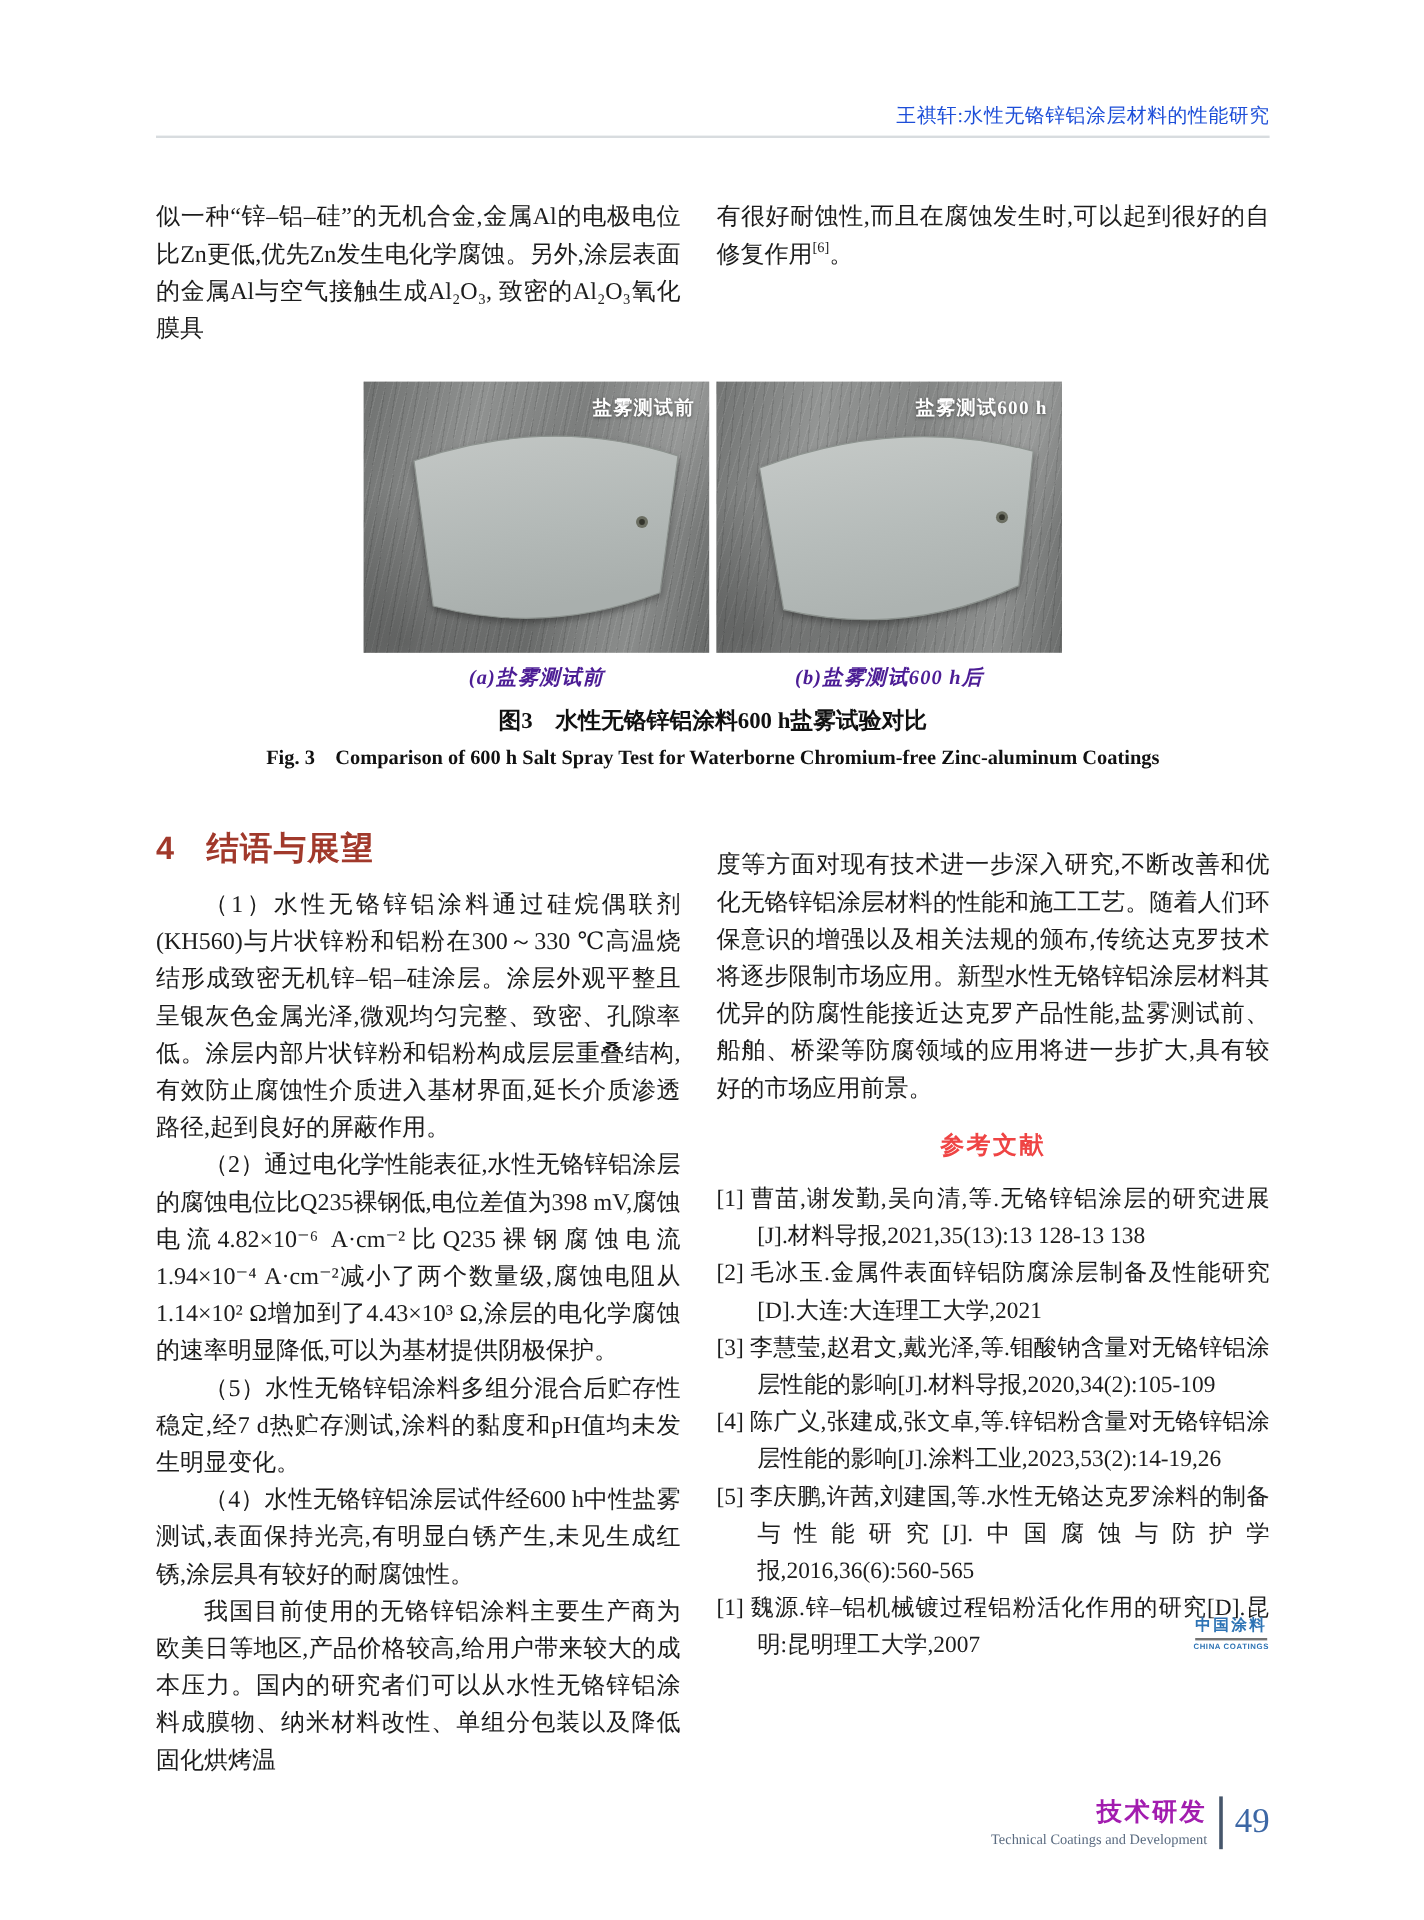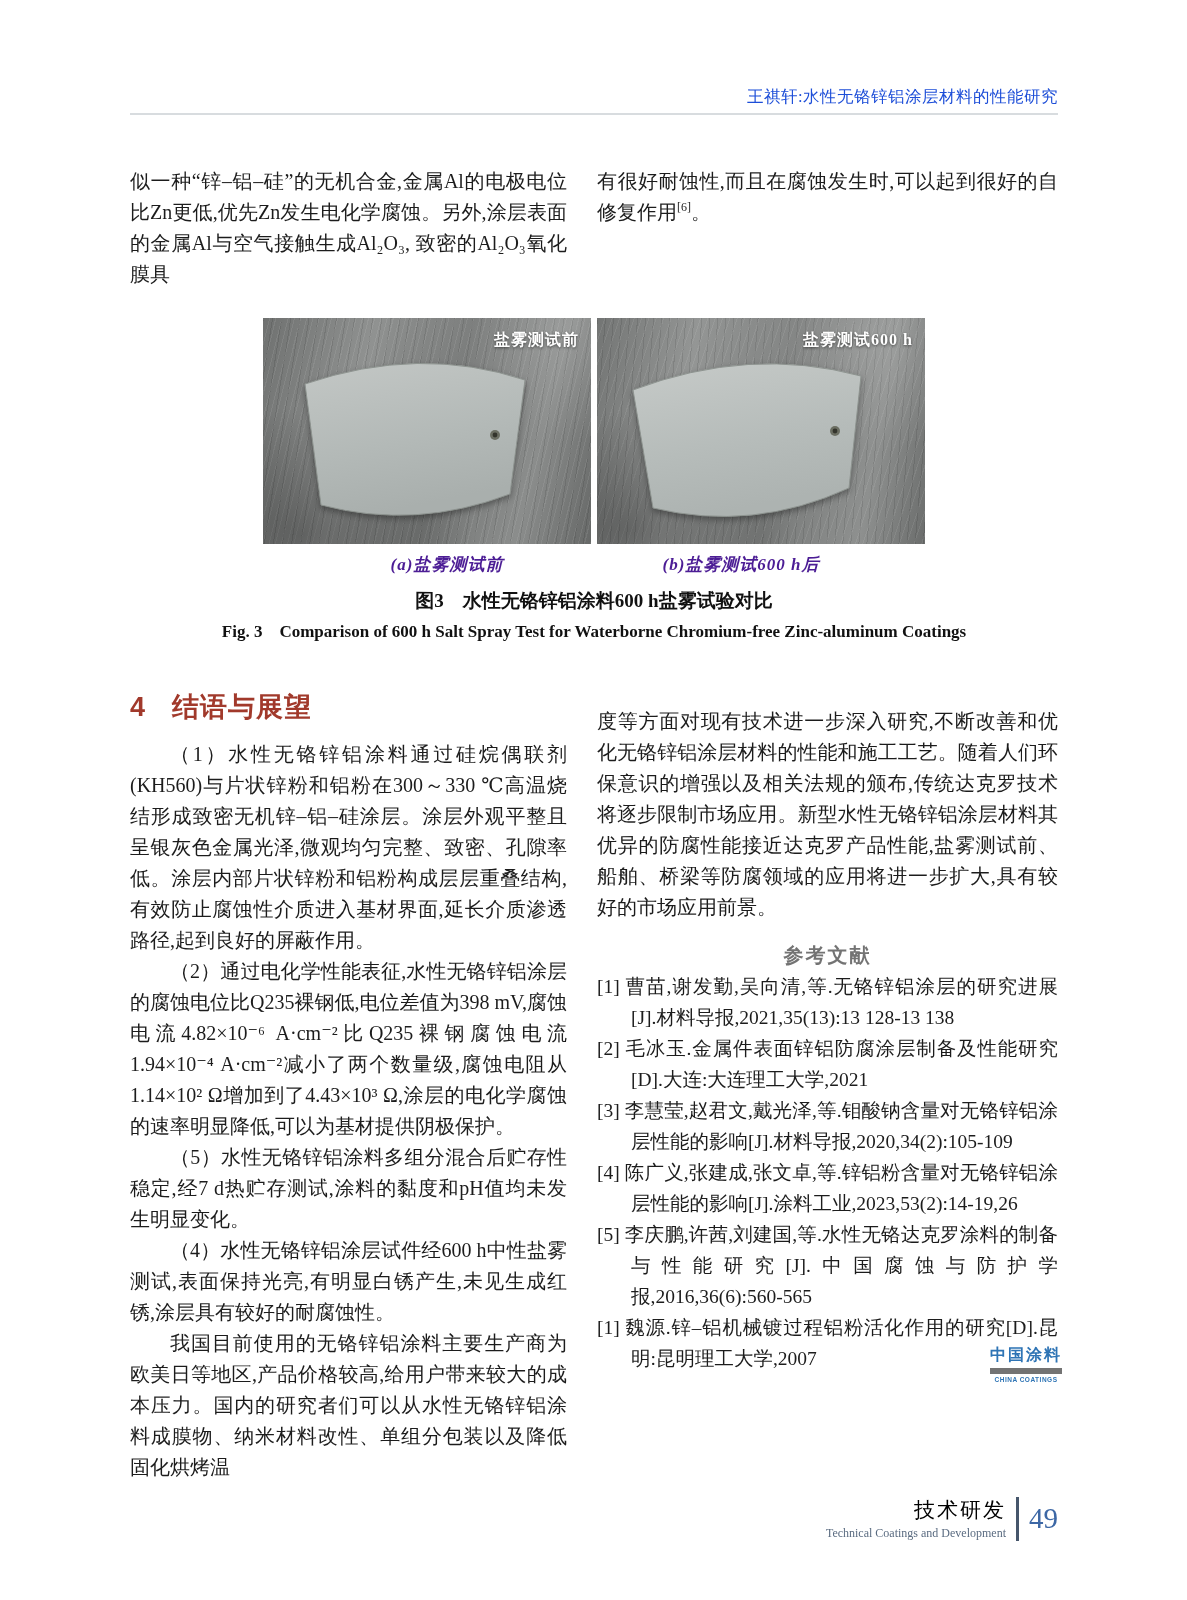--- a/index.html
+++ b/index.html
@@ -32,21 +32,21 @@
   }
   .bodytext p.ind { text-indent: 2em; }
   sup.refmark { font-size: 12px; vertical-align: super; line-height: 0; }
 
   .intro-cols { top: 166px; }
 
   
   .figure-block { position: absolute; top: 318px; left: 130px; width: 928px; }
   .photos { display: flex; justify-content: center; gap: 6px; }
   .photo {
-    position: relative; width: 328px; height: 226px; overflow: hidden;
+    position: relative; width: 288px; height: 226px; overflow: hidden;
     background:
       radial-gradient(ellipse at 12% 96%, rgba(0,0,0,.30), transparent 42%),
       radial-gradient(ellipse at 88% 4%, rgba(255,255,255,.14), transparent 38%),
       repeating-linear-gradient(104deg, rgba(255,255,255,.08) 0 1px, rgba(255,255,255,0) 1px 6px),
       repeating-linear-gradient(99deg, rgba(0,0,0,.10) 0 1px, rgba(0,0,0,0) 1px 9px),
       linear-gradient(104deg, #6f7170 0%, #909291 30%, #747675 55%, #8b8d8c 80%, #666867 100%);
   }
   .photo.alt {
     background:
       radial-gradient(ellipse at 10% 94%, rgba(0,0,0,.28), transparent 40%),
@@ -82,48 +82,48 @@
     color: #a1392b; font-size: 27px; font-weight: bold;
     font-family: "Liberation Sans", "DejaVu Sans", sans-serif;
     margin-bottom: 16px; letter-spacing: 1px;
   }
   .sec-heading .sec-num { margin-right: 26px; }
   .col-r .continuation { padding-top: 14px; }
 
   
   .ref-heading {
     text-align: center; font-weight: bold; font-size: 20px;
-    margin: 17px 0 0 0; color: #737373; letter-spacing: 2px;
+    margin: 17px 0 13px 0; color: #ef4444; letter-spacing: 2px;
   }
   .ref-list { list-style: none; }
   .ref-list li {
     font-size: 19.5px; line-height: 31px; text-align: justify;
     padding-left: 34px; text-indent: -34px; color: #1c1c1c;
   }
 
   
   .cc-logo {
     position: absolute; top: 1345px; left: 986px; width: 80px; text-align: center;
     color: #2e74b5; font-family: "Liberation Sans", "DejaVu Sans", sans-serif;
   }
   .cc-logo .zh {
-    display: inline-block; font-size: 16px; font-weight: bold; letter-spacing: 2px;
-    border-bottom: 6px solid #737373; padding-bottom: 2px;
+    display: inline-block; font-size: 13px; font-weight: bold; letter-spacing: 2px;
+    border-bottom: 2px solid #737373; padding-bottom: 2px;
   }
   .cc-logo .en { font-size: 6.5px; font-weight: bold; letter-spacing: .5px; margin-top: 2px; }
 
   
   .footer {
     position: absolute; top: 1496px; left: 130px; width: 928px;
     display: flex; justify-content: flex-end; align-items: center;
   }
   .footer .f-text { text-align: right; }
   .footer .f-zh {
     font-family: "Liberation Sans", "DejaVu Sans", sans-serif;
-    font-size: 21px; font-weight: normal; color: #000000; letter-spacing: 2px;
+    font-size: 21px; font-weight: bold; color: #a21caf; letter-spacing: 2px;
   }
   .footer .f-en { font-size: 12px; color: #5a6b80; margin-top: 2px; }
   .footer .f-bar { width: 3px; height: 44px; background: #46566b; margin: 0 10px 0 10px; }
   .footer .f-page { font-size: 29px; color: #3c67a5; }
 </style>
 </head>
 <body>
 
 <div class="running-head">王祺轩:水性无铬锌铝涂层材料的性能研究</div>
 <div class="head-rule"></div>

